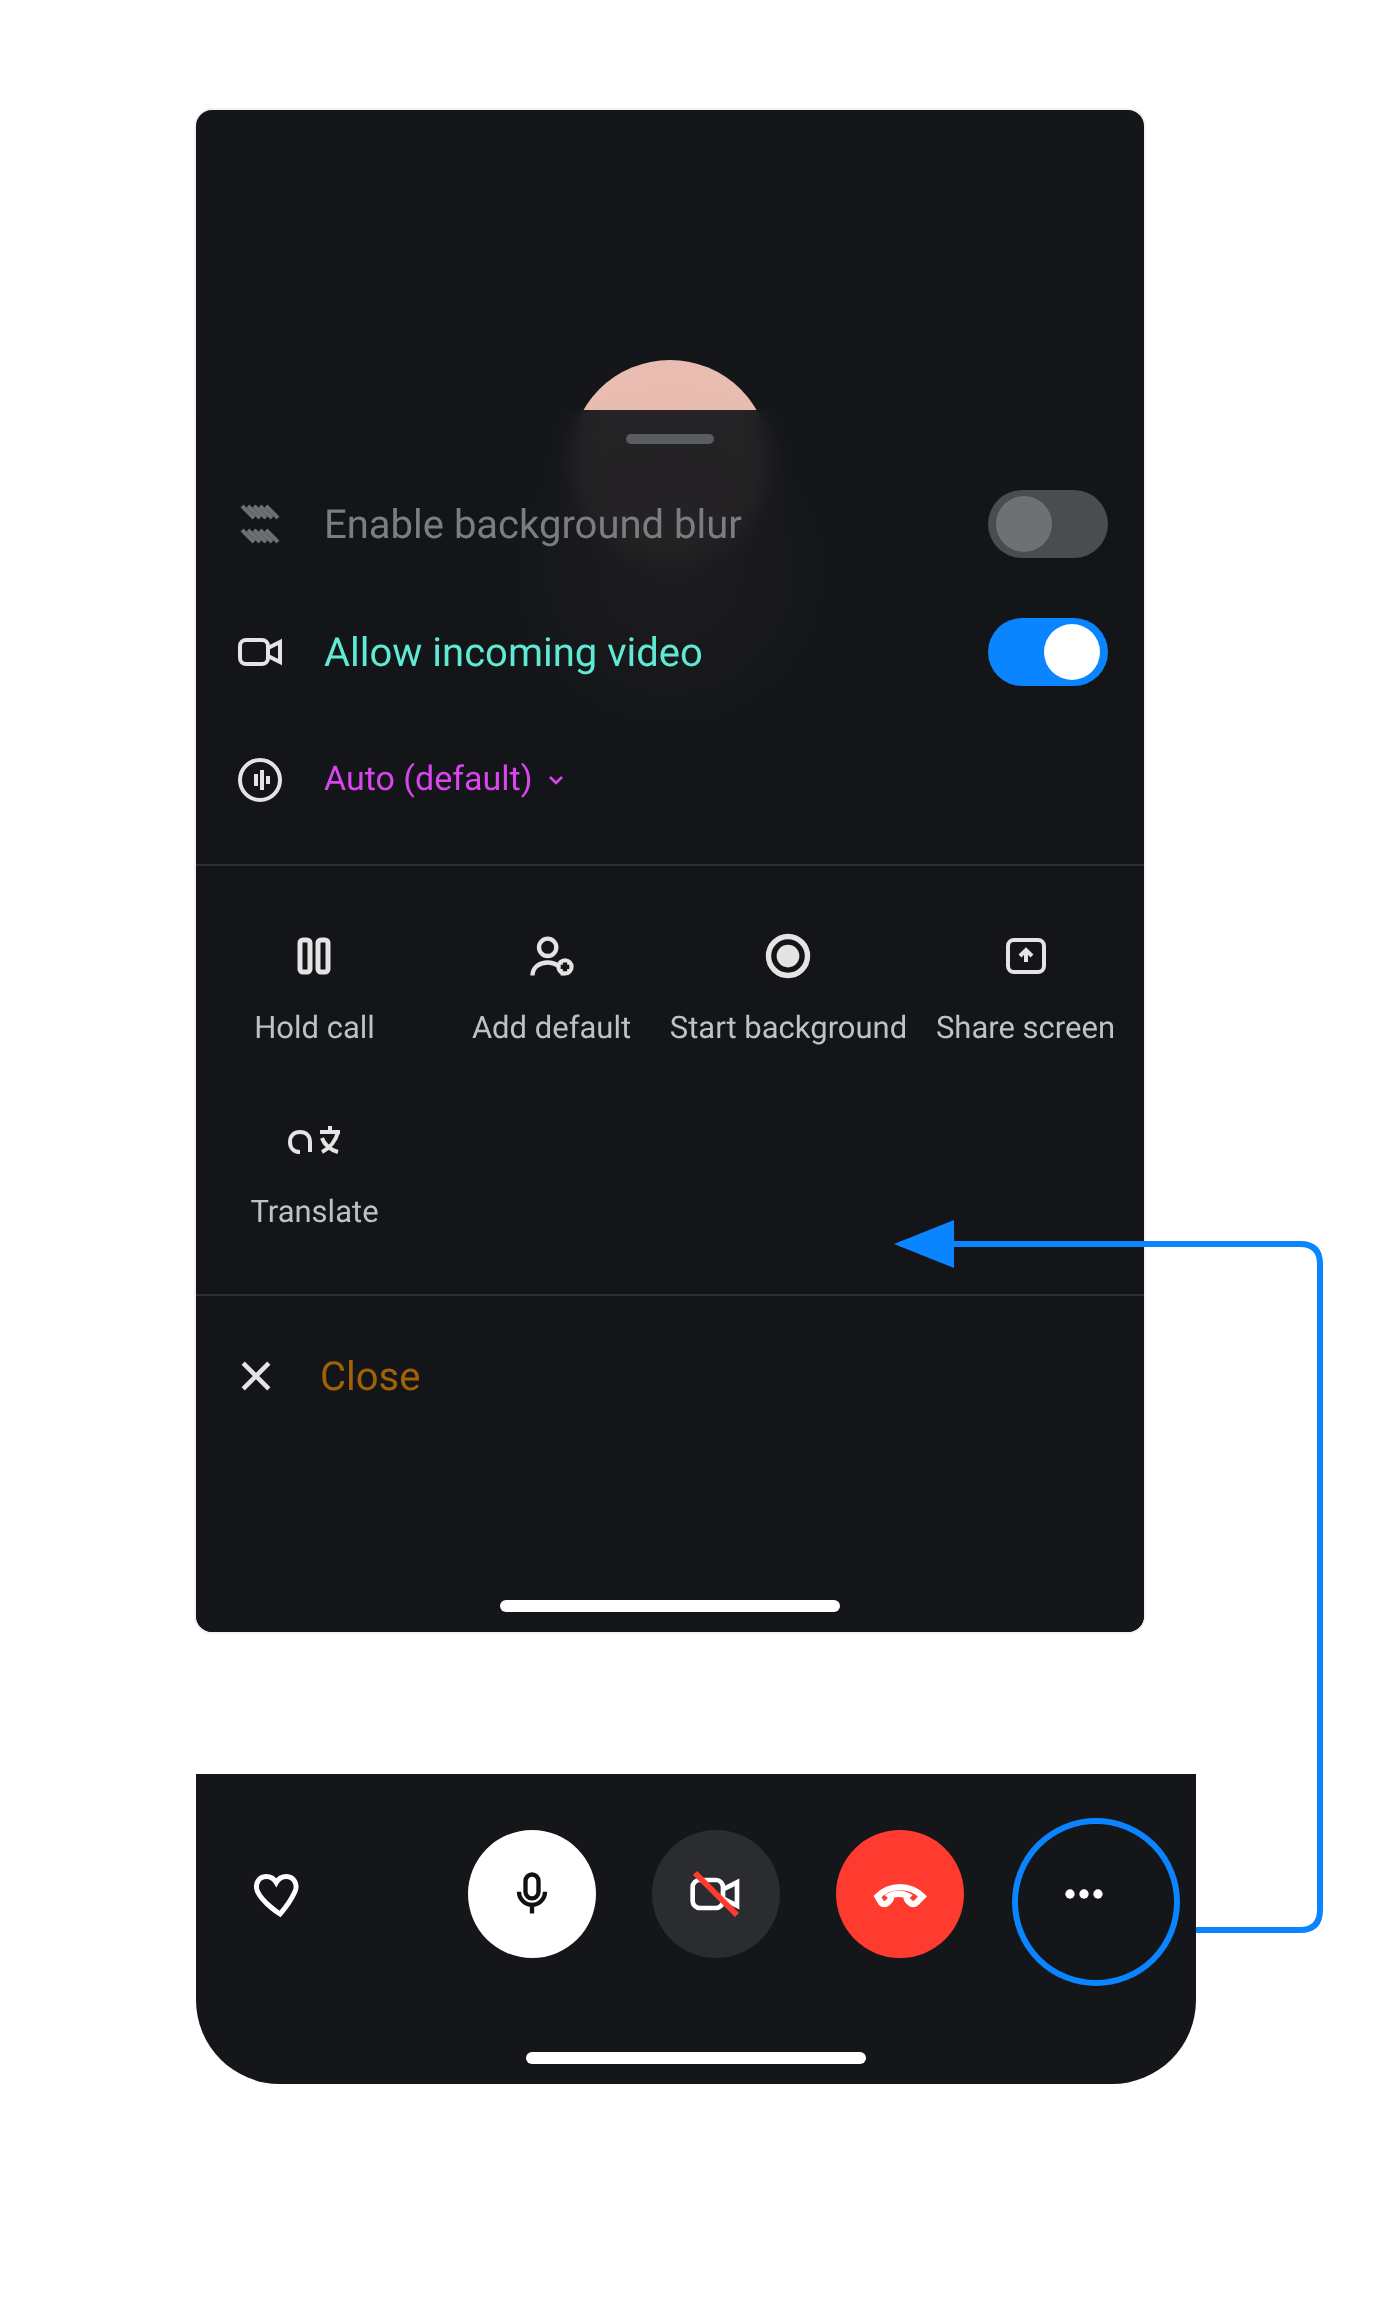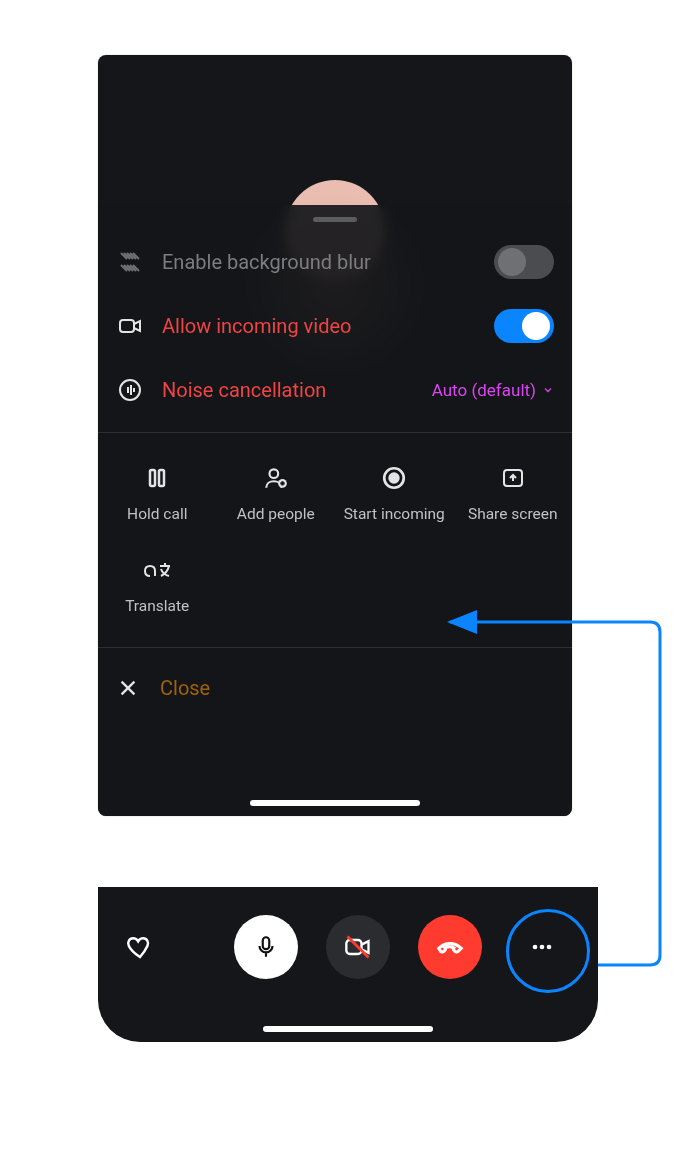--- a/index.html
+++ b/index.html
@@ -81,21 +81,21 @@
   .row-setting.disabled .setting-label,
   .row-setting.disabled .setting-icon svg { color:#6d6f72; }
   .setting-icon {
     width: 28px;
     height: 28px;
     display:flex;
     align-items:center;
     justify-content:center;
     color:#e4e4e4;
   }
-  .setting-label { flex: 1; color: #ef4444; }
+  .setting-label { flex: 1; color: #5eead4; }
   .row-setting.disabled .setting-label { color:#7b7d80; }
 
   .toggle {
     width: 60px;
     height: 34px;
     border-radius: 17px;
     background: #4a4c4f;
     position: relative;
   }
   .toggle .knob {
@@ -268,21 +268,20 @@
         </div>
     </div>
 
     <div class="row-setting">
       <span class="setting-icon">
         <svg width="24" height="24" viewBox="0 0 24 24" fill="none" stroke="currentColor" stroke-width="2">
           <circle cx="12" cy="12" r="10"></circle>
           <path d="M7 12 V12 M10 9 V15 M13 7 V17 M16 10 V14"></path>
         </svg>
       </span>
-      <span class="setting-label">Noise cancellation</span>
       <span class="select-value">
         <span>Auto (default)</span>
         <svg width="12" height="12" viewBox="0 0 24 24" fill="none" stroke="currentColor" stroke-width="2.5">
             <path d="M6 9 L12 15 L18 9"></path>
           </svg>
       </span>
     </div>
 
     <div class="divider"></div>
 
@@ -300,31 +299,31 @@
 
       <div class="action-item">
         <span class="aicon">
           <svg width="26" height="26" viewBox="0 0 24 24" fill="none" stroke="currentColor" stroke-width="2">
               <circle cx="10" cy="8" r="4"></circle>
               <path d="M3 21c0-4 3.5-6 7-6s7 2 7 6"></path>
               <circle cx="18" cy="17" r="4" fill="currentColor" stroke="none"></circle>
               <path d="M18 15v4M16 17h4" stroke="#141619" stroke-width="2"></path>
             </svg>
         </span>
-        <span class="alabel">Add people</span>
+        <span class="alabel">Add default</span>
       </div>
 
       <div class="action-item">
         <span class="aicon">
           <svg width="26" height="26" viewBox="0 0 24 24" fill="none" stroke="currentColor" stroke-width="2.5">
               <circle cx="12" cy="12" r="9"></circle>
               <circle cx="12" cy="12" r="4" fill="currentColor"></circle>
             </svg>
         </span>
-        <span class="alabel">Start incoming</span>
+        <span class="alabel">Start background</span>
       </div>
 
 
       <div class="action-item">
         <span class="aicon">
           <svg width="24" height="24" viewBox="0 0 24 24" fill="none" stroke="currentColor" stroke-width="2">
               <rect x="3" y="4" width="18" height="16" rx="3"></rect>
               <path d="M12 15V9M9 12l3-3 3 3"></path>
             </svg>
         </span>

